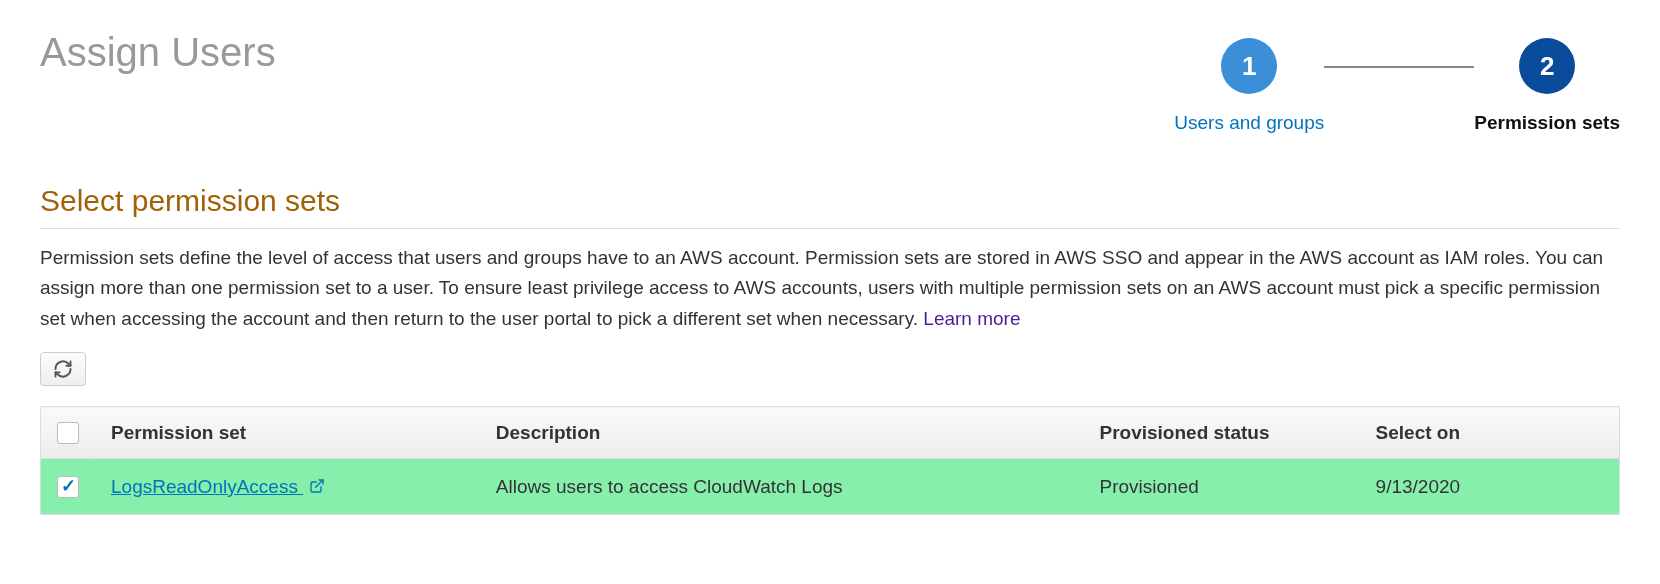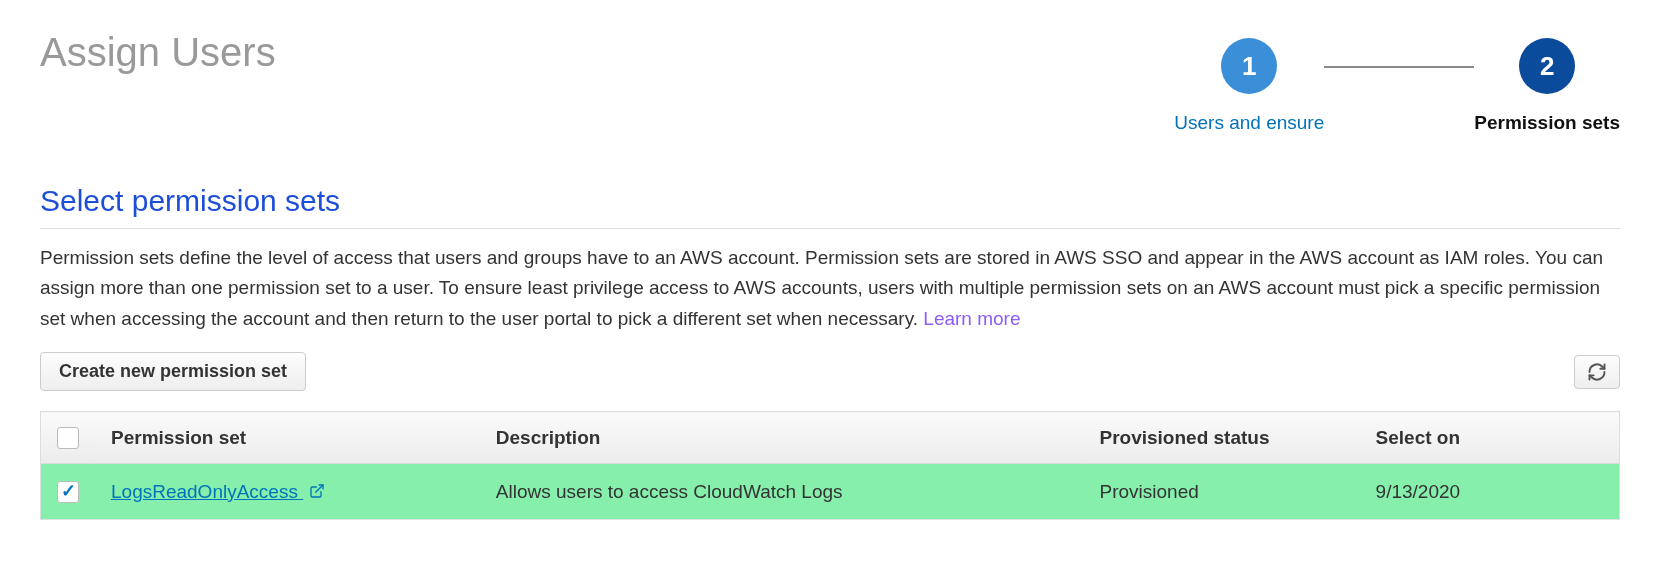--- a/index.html
+++ b/index.html
@@ -56,33 +56,33 @@
     }
     .step-label {
       font-size: 19px;
       white-space: nowrap;
     }
     .step-1 .step-label { color: #0073bb; }
     .step-2 .step-label { font-weight: bold; color: #111; }
     .section-title {
       font-size: 30px;
       font-weight: 400;
-      color: #1d4ed8;
+      color: #a16207;
       padding-bottom: 10px;
       border-bottom: 1px solid #ddd;
       margin-bottom: 14px;
     }
     .description {
       font-size: 19px;
       line-height: 1.6;
       color: #333;
       margin-bottom: 18px;
     }
     .learn-more {
-      color: #8b5cf6;
+      color: #4c1d95;
       text-decoration: none;
       text-align: right;
     }
     .toolbar {
       display: flex;
       justify-content: space-between;
       align-items: center;
       margin-bottom: 20px;
     }
     .btn {
@@ -160,38 +160,37 @@
   </style>
 </head>
 <body>
 
 <div class="header-row">
   <h1 class="page-title">Assign Users</h1>
 
   <div class="stepper">
     <div class="step step-1">
       <div class="step-circle">1</div>
-      <div class="step-label">Users and ensure</div>
+      <div class="step-label">Users and groups</div>
     </div>
     <div class="step-connector"></div>
     <div class="step step-2">
       <div class="step-circle">2</div>
       <div class="step-label">Permission sets</div>
     </div>
   </div>
 </div>
 
 <h2 class="section-title">Select permission sets</h2>
 
 <p class="description">
   <span>Permission sets define the level of access that users and groups have to an AWS account. Permission sets are stored in AWS SSO and appear in the AWS account as IAM roles. You can assign more than one permission set to a user. To ensure least privilege access to AWS accounts, users with multiple permission sets on an AWS account must pick a specific permission set when accessing the account and then return to the user portal to pick a different set when necessary. </span><a href="#" class="learn-more">Learn more</a>
 </p>
 
 <div class="toolbar">
-  <button class="btn">Create new permission set</button>
   <button class="btn btn-refresh">
     <svg class="refresh-icon-svg" viewBox="0 0 24 24" fill="none" stroke="#555" stroke-width="2.3" stroke-linecap="round" stroke-linejoin="round">
       <path d="M3 12a9 9 0 0 1 15.5-6.3L21 8"></path>
       <path d="M21 3v5h-5"></path>
       <path d="M21 12a9 9 0 0 1-15.5 6.3L3 16"></path>
       <path d="M3 21v-5h5"></path>
     </svg>
   </button>
 </div>
 

